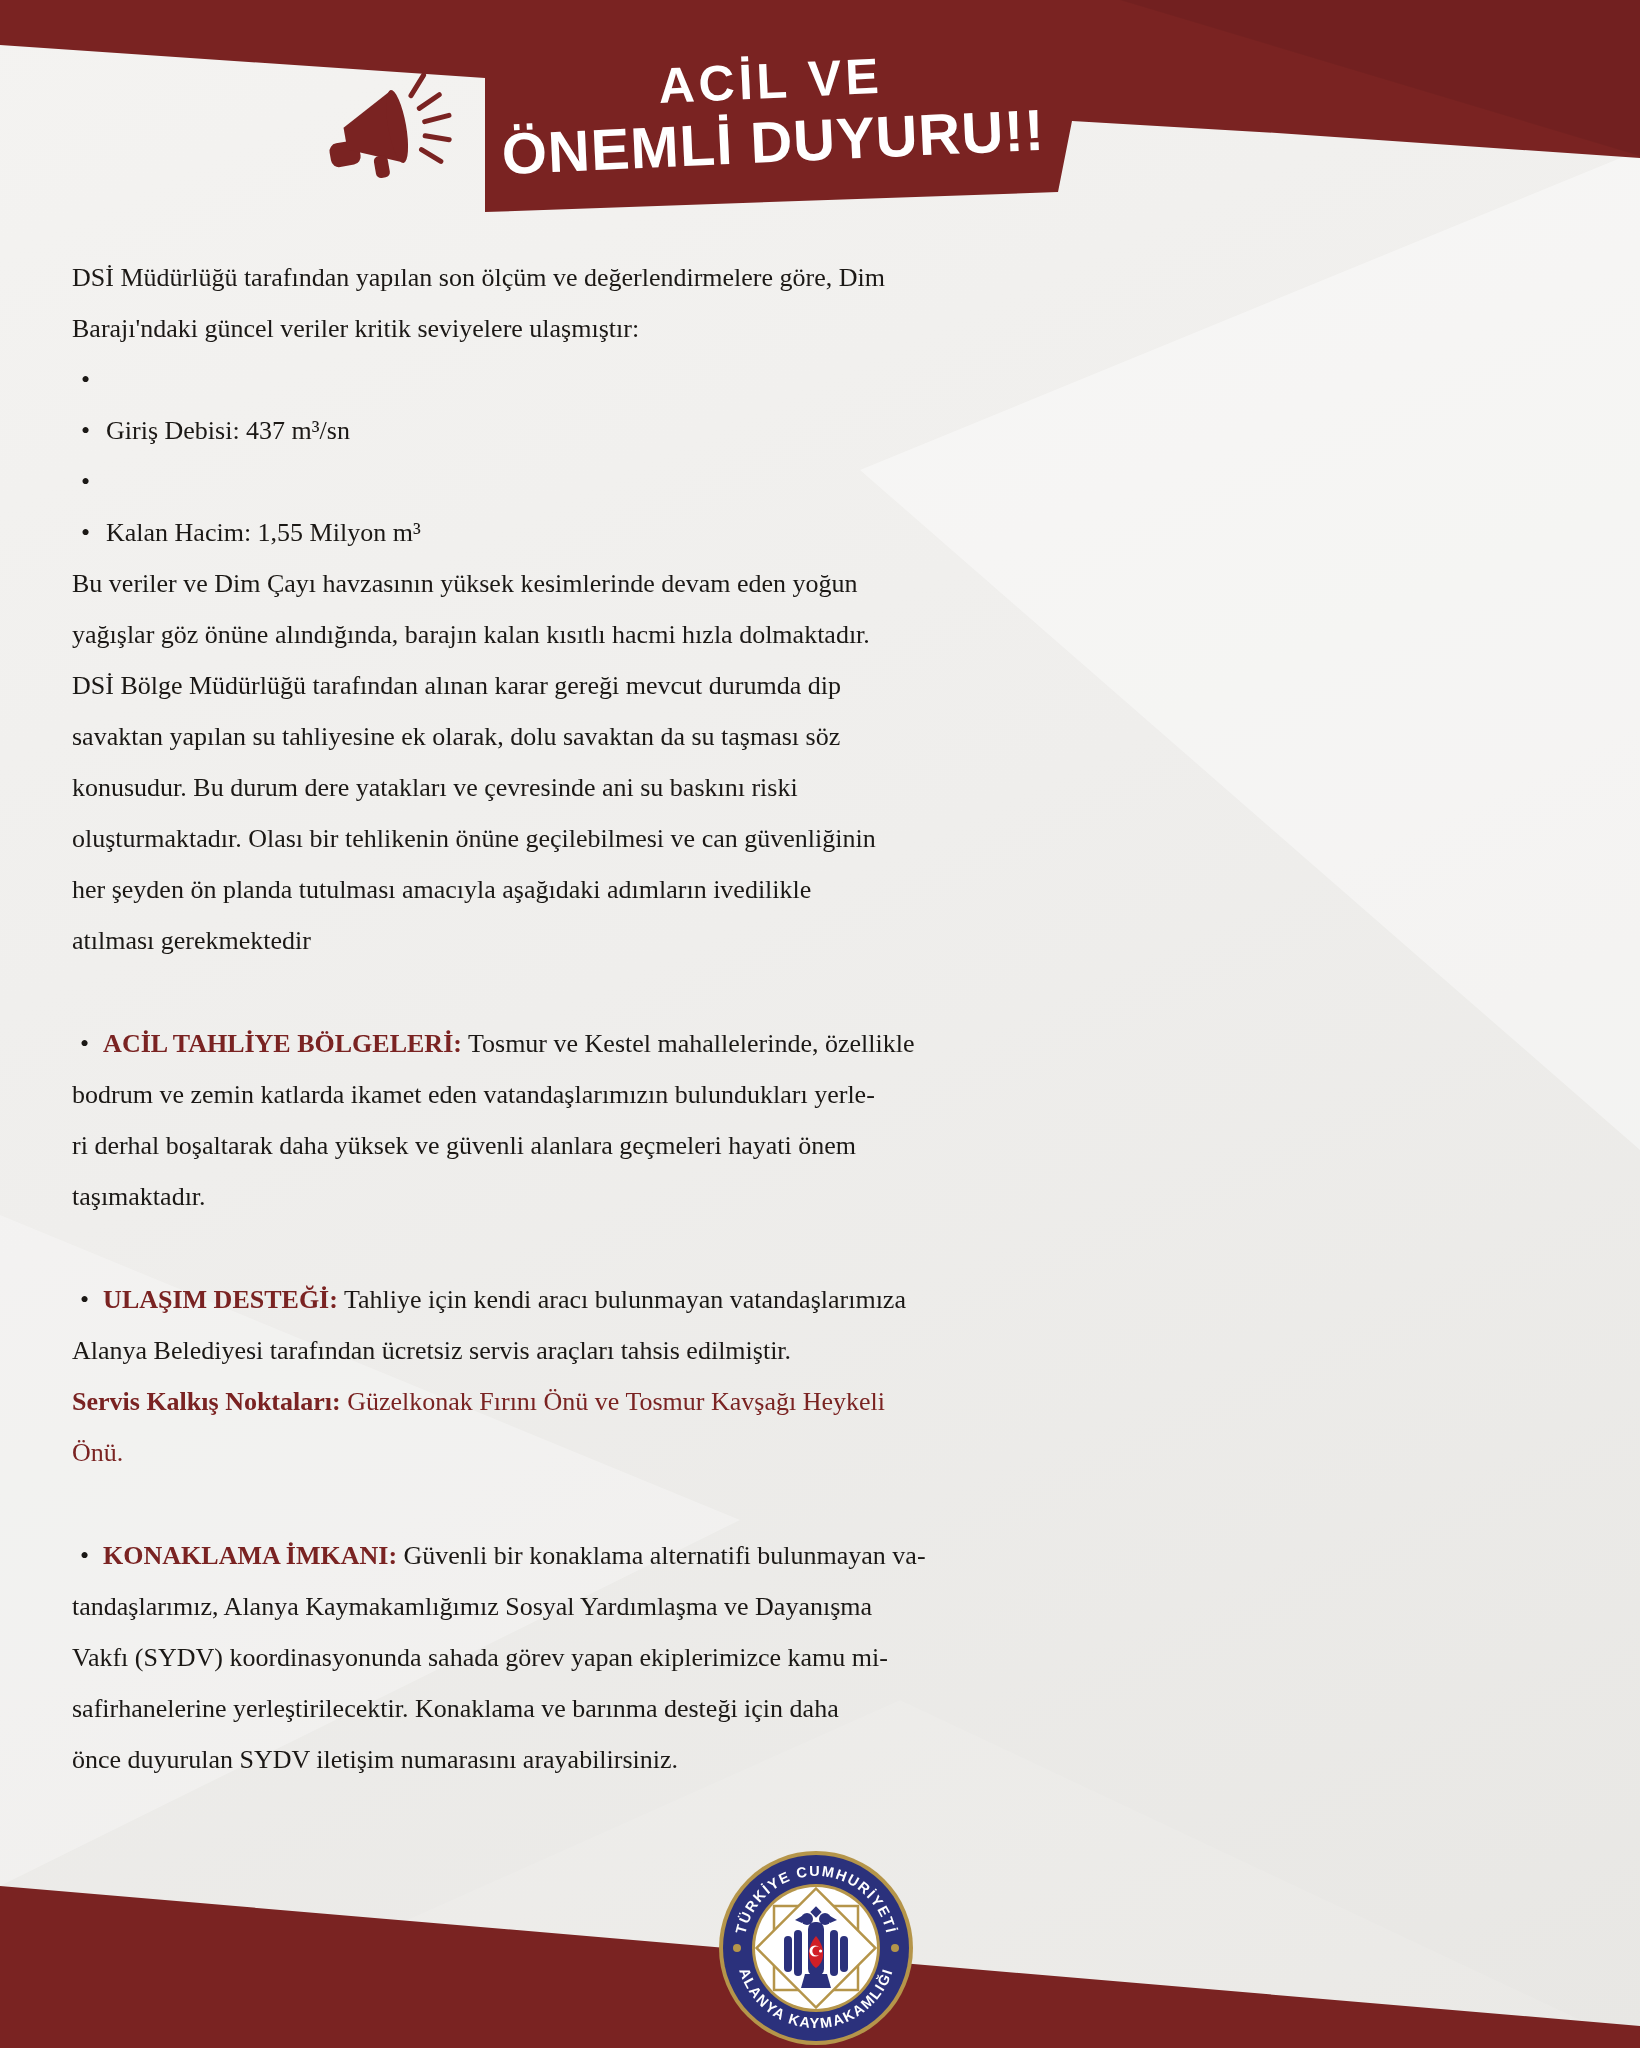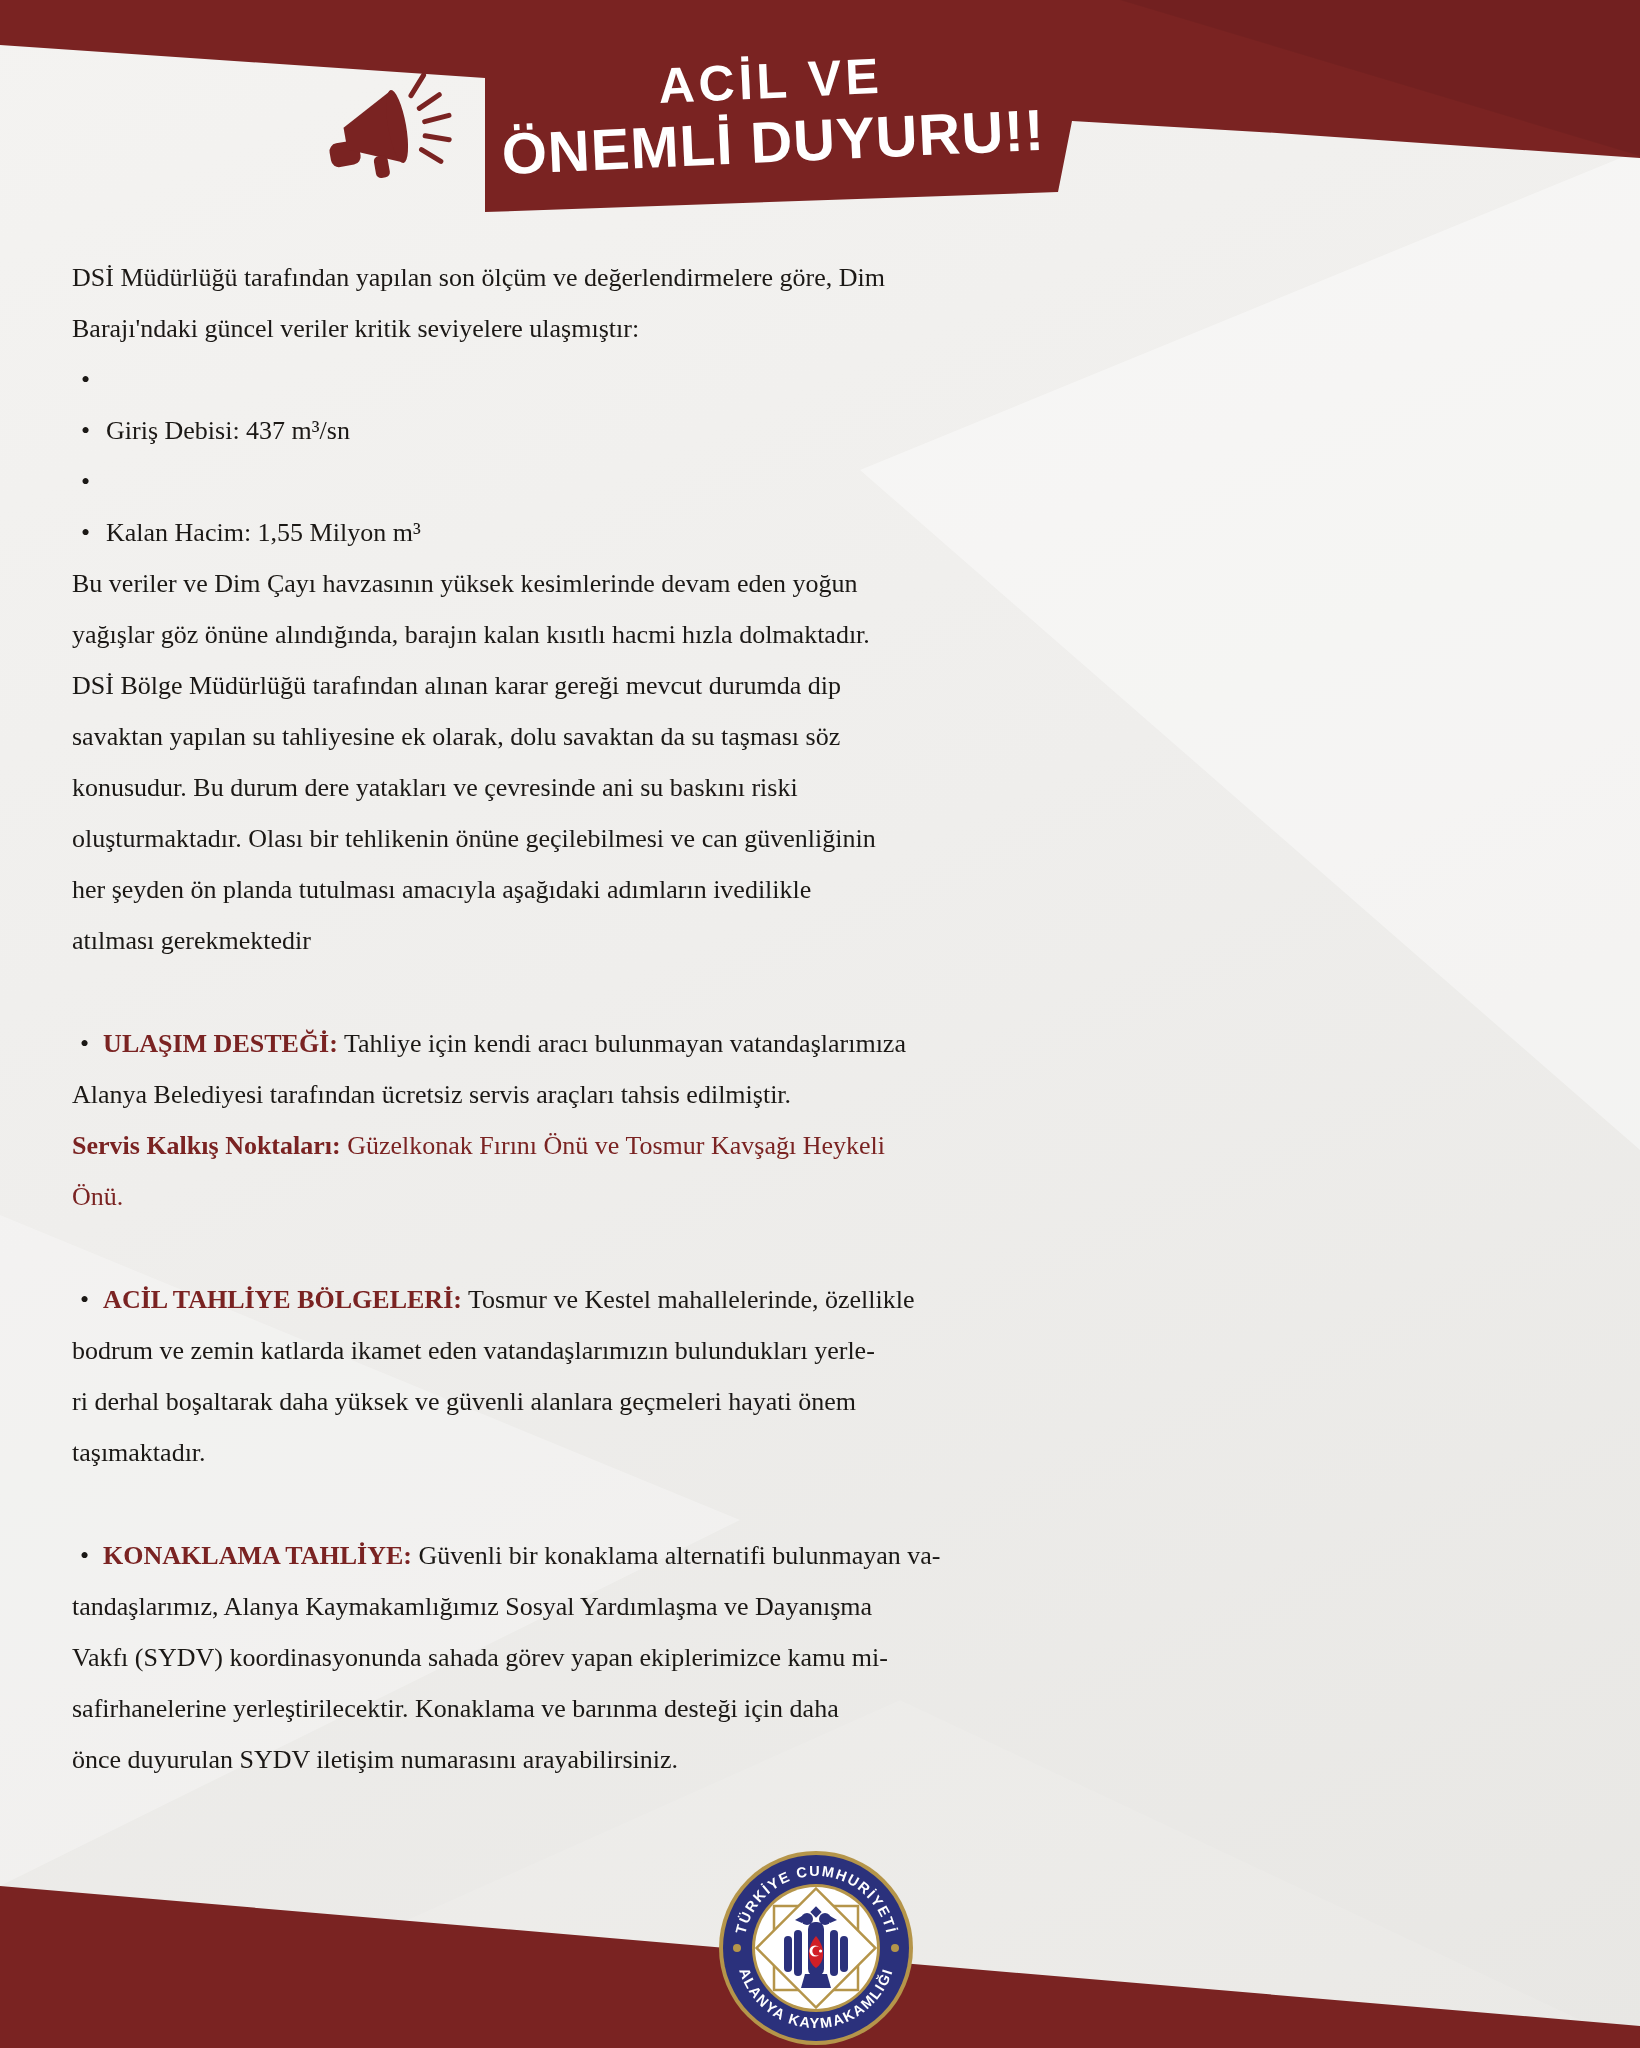--- a/index.html
+++ b/index.html
@@ -99,31 +99,31 @@
 
     <p class="para">Bu veriler ve Dim Çayı havzasının yüksek kesimlerinde devam eden yoğun
 yağışlar göz önüne alındığında, barajın kalan kısıtlı hacmi hızla dolmaktadır.
 DSİ Bölge Müdürlüğü tarafından alınan karar gereği mevcut durumda dip
 savaktan yapılan su tahliyesine ek olarak, dolu savaktan da su taşması söz
 konusudur. Bu durum dere yatakları ve çevresinde ani su baskını riski
 oluşturmaktadır. Olası bir tehlikenin önüne geçilebilmesi ve can güvenliğinin
 her şeyden ön planda tutulması amacıyla aşağıdaki adımların ivedilikle
 atılması gerekmektedir</p>
 
+    <p class="sec"><span class="marker">•</span><span class="sec-title">ACİL TAHLİYE BÖLGELERİ:</span><span> Tosmur ve Kestel mahallelerinde, özellikle
+bodrum ve zemin katlarda ikamet eden vatandaşlarımızın bulundukları yerle-
+ri derhal boşaltarak daha yüksek ve güvenli alanlara geçmeleri hayati önem
+taşımaktadır.</span></p>
+
     <p class="sec"><span class="marker">•</span><span class="sec-title">ULAŞIM DESTEĞİ:</span><span> Tahliye için kendi aracı bulunmayan vatandaşlarımıza
 Alanya Belediyesi tarafından ücretsiz servis araçları tahsis edilmiştir.
 </span><span class="sec-title">Servis Kalkış Noktaları:</span><span class="red-text"> Güzelkonak Fırını Önü ve Tosmur Kavşağı Heykeli
 Önü.</span></p>
 
-    <p class="sec"><span class="marker">•</span><span class="sec-title">ACİL TAHLİYE BÖLGELERİ:</span><span> Tosmur ve Kestel mahallelerinde, özellikle
-bodrum ve zemin katlarda ikamet eden vatandaşlarımızın bulundukları yerle-
-ri derhal boşaltarak daha yüksek ve güvenli alanlara geçmeleri hayati önem
-taşımaktadır.</span></p>
-
-    <p class="sec"><span class="marker">•</span><span class="sec-title">KONAKLAMA TAHLİYE:</span><span> Güvenli bir konaklama alternatifi bulunmayan va-
+    <p class="sec"><span class="marker">•</span><span class="sec-title">KONAKLAMA İMKANI:</span><span> Güvenli bir konaklama alternatifi bulunmayan va-
 tandaşlarımız, Alanya Kaymakamlığımız Sosyal Yardımlaşma ve Dayanışma
 Vakfı (SYDV) koordinasyonunda sahada görev yapan ekiplerimizce kamu mi-
 safirhanelerine yerleştirilecektir. Konaklama ve barınma desteği için daha
 önce duyurulan SYDV iletişim numarasını arayabilirsiniz.</span></p>
   </div>
 
   <svg class="emblem" width="204" height="204" viewBox="-102 -102 204 204">
     <defs>
       <path id="arcTop" d="M -72,0 A 72,72 0 0 1 72,0"></path>
       <path id="arcBottom" d="M -80,0 A 80,80 0 0 0 80,0"></path>

